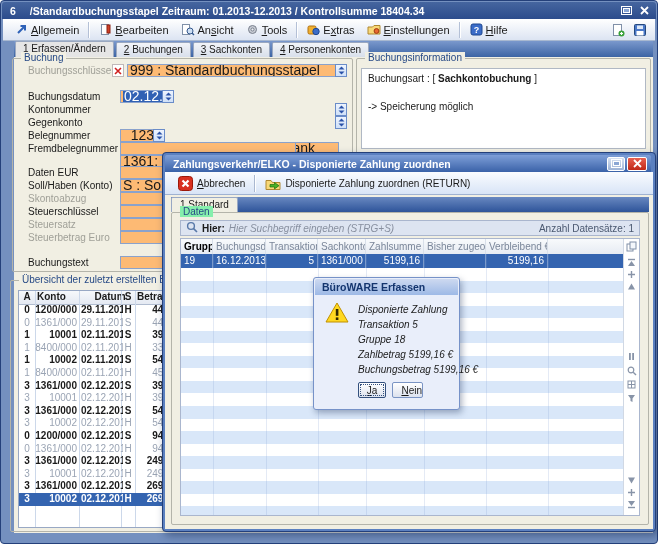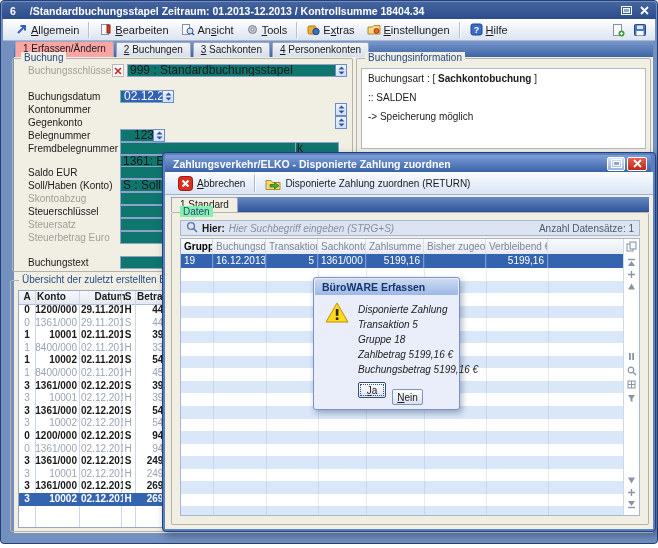--- a/index.html
+++ b/index.html
@@ -21,33 +21,33 @@
   .menu-sep{width:1px;height:16px;background:#b4c0d6;margin:0 3px;border-right:1px solid #fff;}
   .menu-right{margin-left:auto;margin-right:8px;display:flex;gap:8px;align-items:center;}
   .ul{text-decoration:underline;}
   .mw-content{position:absolute;left:13px;top:40px;width:639px;height:492px;background:#f1efe3;}
   
   .tabband{position:absolute;left:13px;top:40px;width:639px;height:16px;
       background:linear-gradient(180deg,#7a98cc,#3c64a4);}
   .maintabs{position:absolute;left:14px;top:40px;height:16px;display:flex;align-items:flex-end;}
   .tab{height:13px;padding:1px 7px 0 7px;font-size:10px;background:linear-gradient(180deg,#f2f4f8,#d8dfeb);
       border:1px solid #9aa8c0;border-bottom:none;border-radius:2px 2px 0 0;margin-right:2px;white-space:nowrap;}
-  .tab.active{height:14px;background:#fca5a5;font-weight:normal;}
+  .tab.active{height:14px;background:#e5e5e5;font-weight:normal;}
   
   .gb{position:absolute;border:1px solid #b4b4aa;border-radius:2px;}
   .gb-label{position:absolute;top:-7px;left:8px;background:#f1efe3;padding:0 3px;
       font-size:10px;color:#274a86;white-space:nowrap;}
   .gb-buchung{left:12px;top:58px;width:339px;height:212px;}
   .gb-info{left:356px;top:58px;width:293px;height:94px;}
   .gb-uebersicht{left:10px;top:280px;width:341px;height:250px;}
   
   .f-label{position:absolute;left:28px;font-size:10px;height:13px;line-height:13px;white-space:nowrap;}
   .f-label.dim{color:#a0a098;}
-  .f-input{position:absolute;height:11px;background:#0f766e;border:1px solid #8aa2cc;
-      font-size:12px;line-height:11px;padding:0 2px;white-space:nowrap;overflow:hidden;}
+  .f-input{position:absolute;height:11px;background:#fdba74;border:1px solid #8aa2cc;
+      font-size:14px;line-height:11px;padding:0 2px;white-space:nowrap;overflow:hidden;}
   .f-input.center{text-align:center;margin-top:39px;}
   .f-input.right{text-align:right;}
   .sel-text{background:#3161b4;color:#fff;padding:0 1px;}
   .spinbtn{position:absolute;width:12px;height:13px;background:linear-gradient(180deg,#eef4fe,#cfe0f8);
       border:1px solid #6a8cc8;display:flex;align-items:center;justify-content:center;box-sizing:border-box;}
   .clearbtn{position:absolute;width:12px;height:13px;background:#fff;border:1px solid #c0b8b8;
       display:flex;align-items:center;justify-content:center;box-sizing:border-box;}
   
   .info-box{position:absolute;left:4px;top:9px;right:4px;bottom:4px;background:#fff;
       border:1px solid #b0b8c4;font-size:10px;line-height:10px;padding:5px 6px;overflow:hidden;}
@@ -278,42 +278,41 @@
       <div class="f-label" style="top: 129px;">Belegnummer</div>
       <div class="f-input right" style="left: 120px; top: 129px; width: 31px;">123</div>
       <div class="spinbtn" style="left: 153px; top: 129px;">
         <svg width="7" height="9">
           <path d="M3.5 0.5 L6.5 3.5 H0.5 Z" fill="#2a52a8"></path>
           <path d="M0.5 5.5 H6.5 L3.5 8.5 Z" fill="#2a52a8"></path>
         </svg>
       </div>
       <div class="f-label" style="top: 142px;">Fremdbelegnummer</div>
       <div class="f-input" style="left: 120px; top: 142px; width: 170px;"></div>
-      <div class="f-label" style="top: 166px;">Saldo EUR</div>
+      <div class="f-label" style="top: 166px;">Daten EUR</div>
       <div class="f-input" style="left: 120px; top: 166px; width: 110px;"></div>
       <div class="f-label" style="top: 179px;">Soll/Haben (Konto)</div>
       <div class="f-input" style="left: 120px; top: 179px; width: 110px;">S : Soll</div>
       <div class="f-label dim" style="top: 192px;">Skontoabzug</div>
       <div class="f-input" style="left: 120px; top: 192px; width: 110px;"></div>
       <div class="f-label" style="top: 205px;">Steuerschlüssel</div>
       <div class="f-input" style="left: 120px; top: 205px; width: 110px;"></div>
       <div class="f-label dim" style="top: 218px;">Steuersatz</div>
       <div class="f-input" style="left: 120px; top: 218px; width: 110px;"></div>
       <div class="f-label dim" style="top: 231px;">Steuerbetrag Euro</div>
       <div class="f-input" style="left: 120px; top: 231px; width: 110px;"></div>
       <div class="f-label" style="top: 256px;">Buchungstext</div>
       <div class="f-input" style="left: 120px; top: 256px; width: 110px;"></div>
     </div>
 
   <div class="gb gb-info">
     <span class="gb-label">Buchungsinformation</span>
     <div class="info-box">
       <div><span>Buchungsart : [ </span><b>Sachkontobuchung</b><span> ]</span></div>
       <div class="blank"></div>
-      <div>:: SALDEN</div>
       <div class="blank"></div>
       <div>-&gt; Speicherung möglich</div>
     </div>
   </div>
 
   <div class="gb gb-uebersicht">
     <span class="gb-label">Übersicht der zuletzt erstellten Buchungen</span>
   </div>
   <div class="utable" id="utable">
       <div class="ut-head">
@@ -615,16 +614,16 @@
           <rect x="10.8" y="15.4" width="2.6" height="2.6" fill="#302800"></rect>
         </svg></span>
     <div id="msglines">
         <div class="msg-line" style="top: 26px;">Disponierte Zahlung</div>
         <div class="msg-line" style="top: 41px;">Transaktion 5</div>
         <div class="msg-line" style="top: 56px;">Gruppe 18</div>
         <div class="msg-line" style="top: 71px;">Zahlbetrag 5199,16 €</div>
         <div class="msg-line" style="top: 86px;">Buchungsbetrag 5199,16 €</div>
       </div>
     <div class="msg-btn focus" style="left:44px;top:104px;width:28px;" id="jabtn"><span class="ul">J</span>a</div>
-    <div class="msg-btn" style="left:78px;top:111px;width:31px;" id="neinbtn"><span class="ul">N</span>ein</div>
+    <div class="msg-btn" style="left:78px;top:104px;width:31px;text-align:right;" id="neinbtn"><span class="ul">N</span>ein</div>
   </div>
 
 </div>
 
 </body></html>

